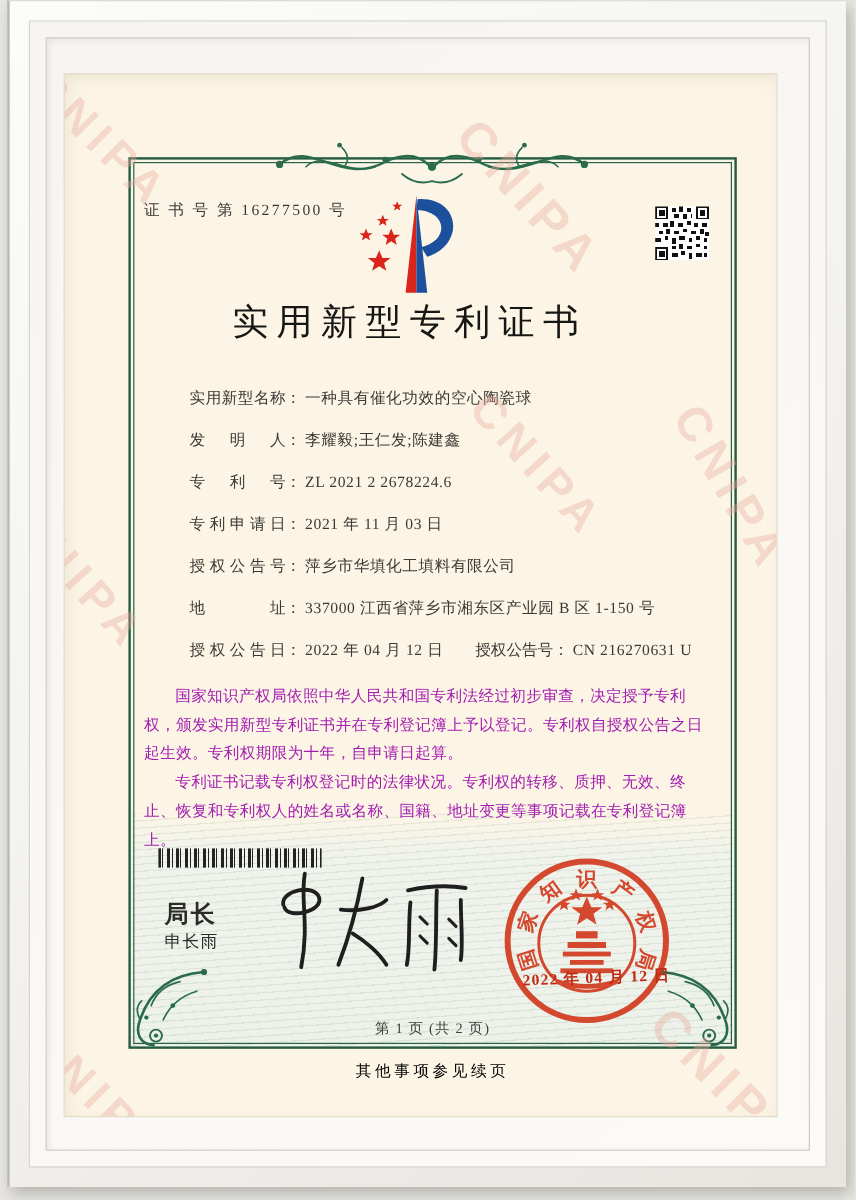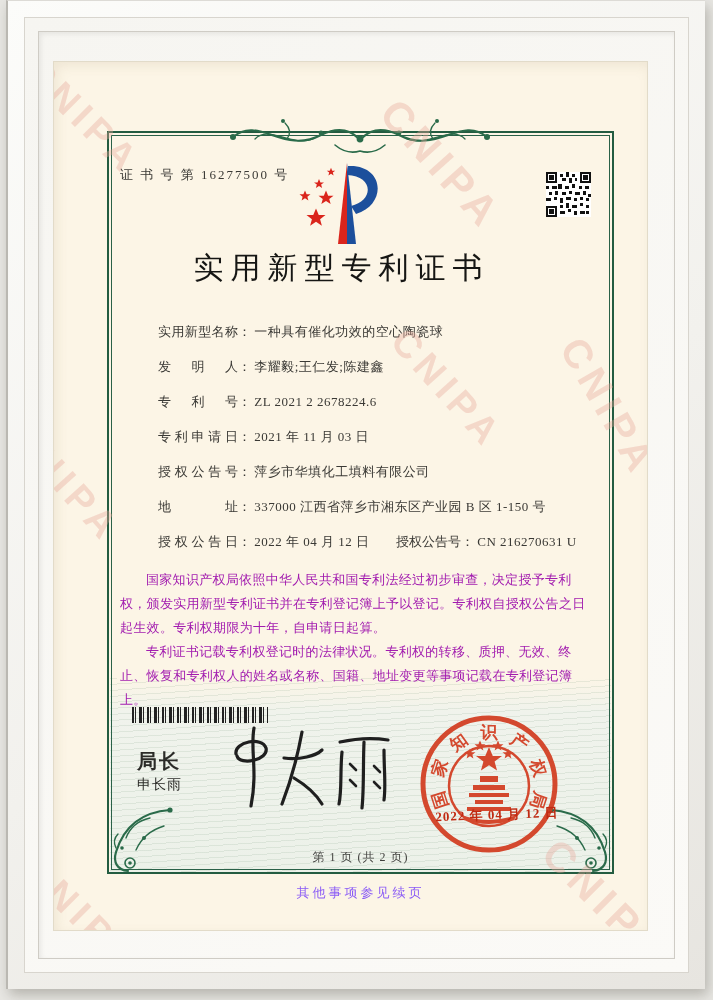--- a/index.html
+++ b/index.html
@@ -65,21 +65,21 @@
   .sig-svg{left:170px;top:658px;z-index:4;}
 
   .seal{left:360px;top:640px;width:150px;height:160px;z-index:4;}
   .seal-date{left:358px;top:744px;width:170px;text-align:center;z-index:4;
              font-size:13px;font-weight:700;color:#c02a12;letter-spacing:1px;
              transform:rotate(-2deg);}
 
   .pageno{left:53px;top:787px;width:507px;text-align:center;z-index:4;
           font-size:12px;color:#3f3f3c;letter-spacing:1px;}
   .note{left:53px;top:822px;width:507px;text-align:center;z-index:4;
-        font-size:13px;color:#8b5cf6;letter-spacing:3px;}
+        font-size:13px;color:#000000;letter-spacing:3px;}
 
   .logo{left:236px;top:98px;z-index:4;}
   .qr{left:492px;top:110px;z-index:4;}
   .orn-top{left:171px;top:47px;z-index:3;}
   .orn-bl{left:50px;top:742px;z-index:3;}
   .orn-br{left:491px;top:742px;z-index:3;transform:scaleX(-1);}
 </style>
 </head>
 <body>
 

